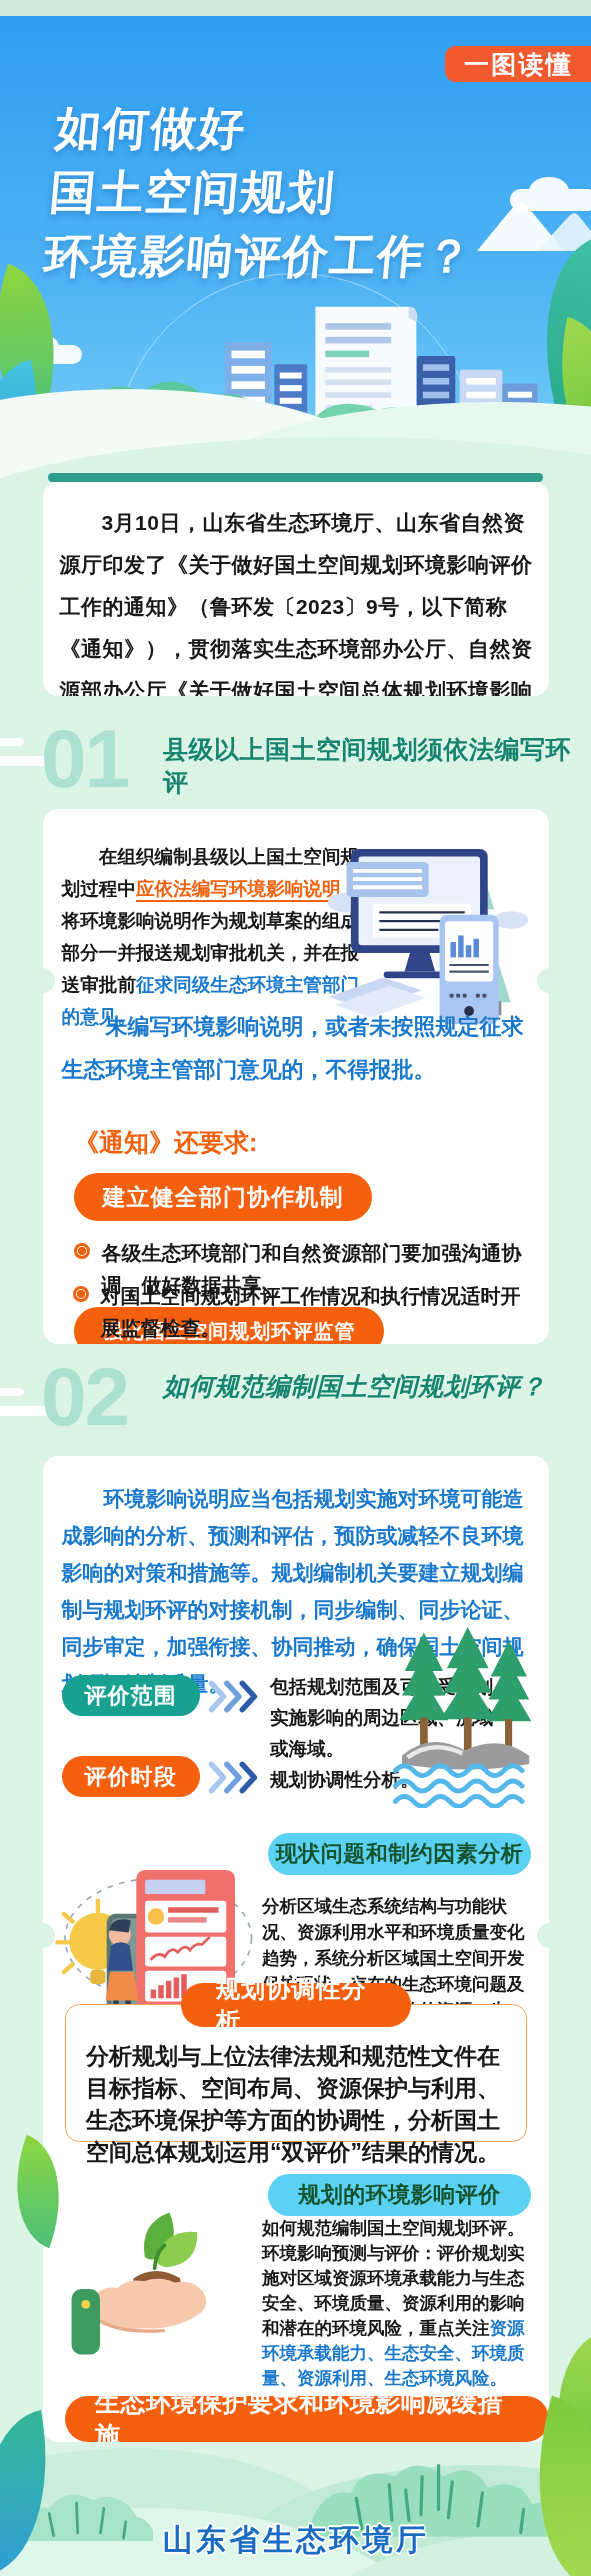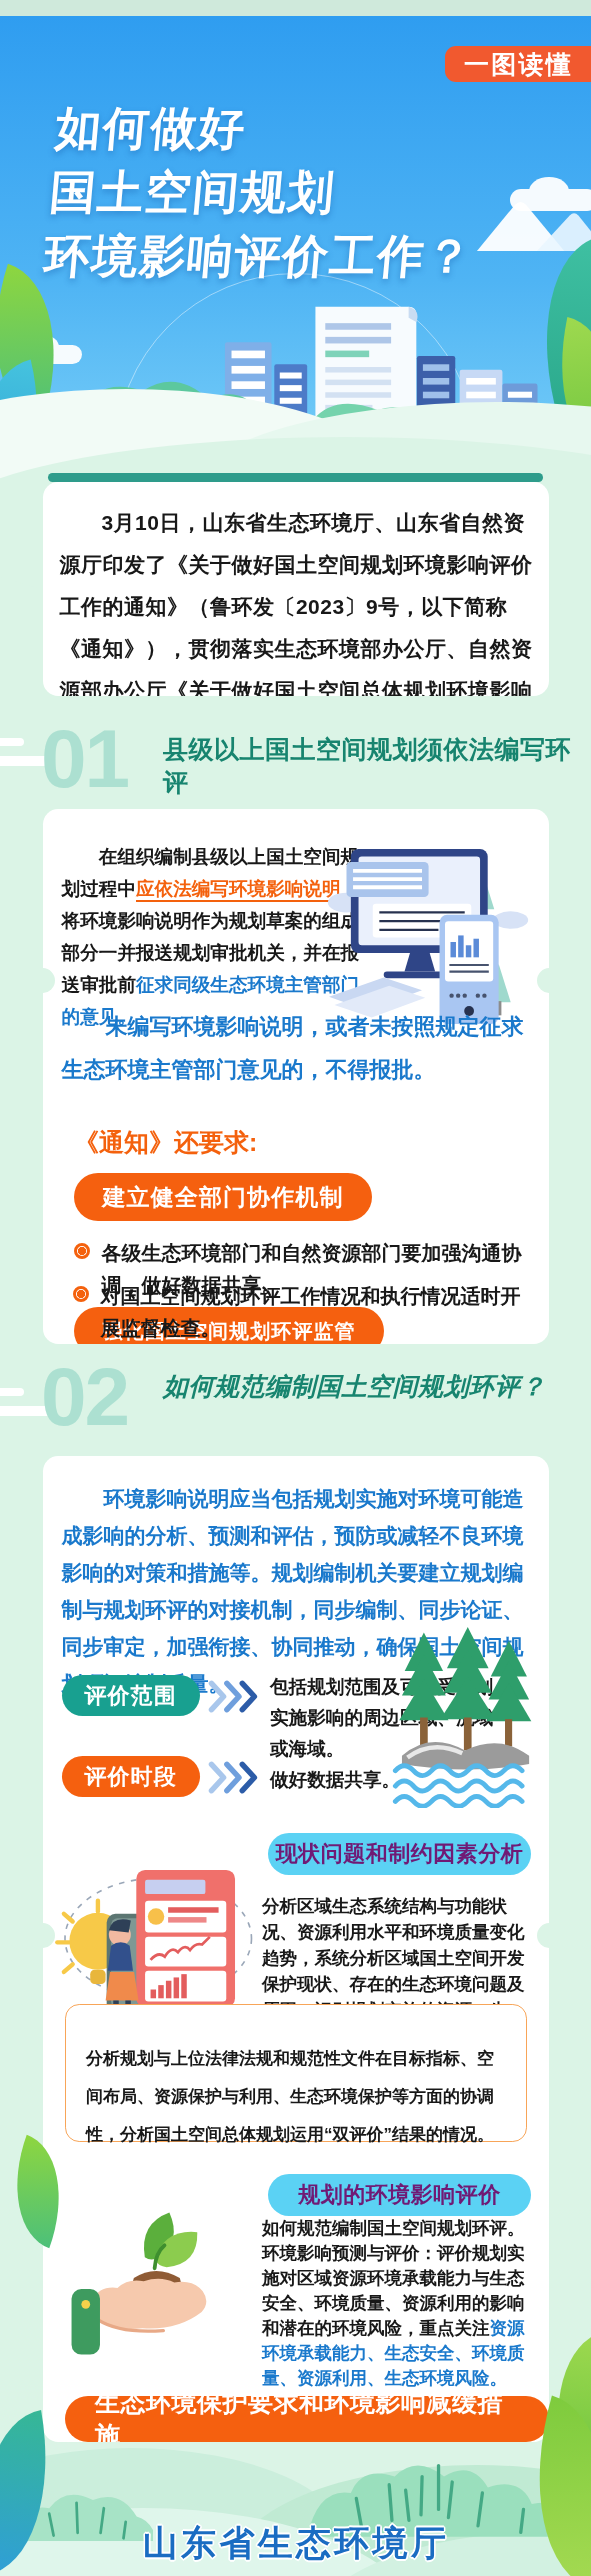--- a/index.html
+++ b/index.html
@@ -39,27 +39,27 @@
 
   .pill-orange { display:inline-flex; align-items:center; justify-content:center; background:#F5600F;
                  color:#fff; font-weight:800; border-radius:26px; }
   .req-heading { color:#F4610D; font-size:25px; font-weight:800; }
   .bullet-row { position:relative; display:flex; }
   .ring { flex:0 0 16.4px; width:16.4px; height:16.4px; margin-top:5.5px; border-radius:50%;
           border:3.3px solid #F4610D; background:radial-gradient(circle,#F4610D 0 3.8px,#fff 4.4px); }
 
   .tag-pill { display:flex; align-items:center; justify-content:center; border-radius:24px;
               color:#fff; font-size:22px; font-weight:800; letter-spacing:1.1px; }
-  .cyan-pill { position:absolute; background:#5BD2F4; color:#701a75; font-size:22px; font-weight:800;
+  .cyan-pill { position:absolute; background:#5BD2F4; color:#14532d; font-size:22px; font-weight:800;
                border-radius:24px; display:flex; align-items:center; justify-content:center; letter-spacing:0.5px; }
 
   .sub-card { position:absolute; border:1.6px solid #F8A558; border-radius:14.2px; background:#fff; }
 
   .footer-org { position:absolute; left:0; top:2504px; width:592px; text-align:center;
-                font-size:35px; font-weight:800; color:#1A6CC2; letter-spacing:3.3px;
+                font-size:30px; font-weight:800; color:#1A6CC2; letter-spacing:3.3px;
                 text-shadow:1.1px 1.1px 0 #fff,-1.1px -1.1px 0 #fff,1.1px -1.1px 0 #fff,-1.1px 1.1px 0 #fff,0 1.6px 0 #fff,0 -1.6px 0 #fff,1.6px 0 0 #fff,-1.6px 0 0 #fff; }
 </style>
 </head>
 <body>
 
 <div class="page">
 
   <div class="sky"></div>
   <div class="dome"></div>
 
@@ -241,21 +241,21 @@
       <path d="M64 6 L86 30 L64 54" stroke="#2C5CA8" stroke-width="10" fill="none" stroke-linecap="round" stroke-linejoin="round"></path>
     </svg>
     <p class="body-text" style="position:absolute;left:227px;top:215px;width:236px;font-size:18.6px;line-height:31px;">包括规划范围及可能受规划实施影响的周边区域、流域或海域。</p>
 
     <div class="tag-pill" style="position:absolute;left:18.6px;top:300px;width:138px;height:41px;background:#F5600F;">评价时段</div>
     <svg style="position:absolute;left:164px;top:305px;" width="53" height="33" viewBox="0 0 96 60">
       <path d="M8 6 L30 30 L8 54" stroke="#A9C7EC" stroke-width="10" fill="none" stroke-linecap="round" stroke-linejoin="round"></path>
       <path d="M36 6 L58 30 L36 54" stroke="#6F9FDD" stroke-width="10" fill="none" stroke-linecap="round" stroke-linejoin="round"></path>
       <path d="M64 6 L86 30 L64 54" stroke="#2C5CA8" stroke-width="10" fill="none" stroke-linecap="round" stroke-linejoin="round"></path>
     </svg>
-    <p class="body-text" style="position:absolute;left:227px;top:308px;width:236px;font-size:18.6px;line-height:31px;">做好数据共享。</p>
+    <p class="body-text" style="position:absolute;left:227px;top:308px;width:236px;font-size:18.6px;line-height:31px;">规划协调性分析。</p>
 
     <svg style="position:absolute;right:10px;top:171px;" width="148" height="181" viewBox="0 0 270 330">
       <g fill="#2E9E6B">
         <path d="M60 10 L95 80 H25 Z"></path>
           <path d="M60 50 L100 125 H20 Z"></path>
           <path d="M60 95 L105 170 H15 Z"></path>
         <path d="M140 0 L178 75 H102 Z"></path>
           <path d="M140 42 L184 120 H96 Z"></path>
           <path d="M140 90 L190 168 H90 Z"></path>
         <path d="M215 25 L248 90 H182 Z"></path>
@@ -309,21 +309,22 @@
       <path d="M104 178 q18 -12 34 0 l6 46 h-46 Z" fill="#32508C"></path>
       <path d="M102 226 h44 l8 52 h-60 Z" fill="#F08A4B"></path>
       <rect x="108" y="278" width="10" height="28" fill="#2E4057"></rect>
         <rect x="130" y="278" width="10" height="28" fill="#2E4057"></rect>
       <rect x="70" y="306" width="240" height="14" rx="7" fill="#2F6D6A"></rect>
     </svg>
 
     <p class="body-text" style="position:absolute;left:219px;top:437px;width:277px;font-size:17.5px;line-height:26px;">分析区域生态系统结构与功能状况、资源利用水平和环境质量变化趋势，系统分析区域国土空间开发保护现状、存在的生态环境问题及原因，识别规划实施的资源、生态、环境制约因素。</p>
 
     <div class="sub-card" style="left:22px;top:548px;width:462px;height:138px;">
-      <p class="body-text" style="padding:35px 20px 0 20px;font-size:17px;line-height:38px;">分析规划与上位法律法规和规范性文件在目标指标、空间布局、资源保护与利用、生态环境保护等方面的协调性，分析国土空间总体规划运用“双评价”结果的情况。</p>
+      <div class="pill-orange" style="position:absolute;left:50%;top:-22px;transform:translateX(-50%);height:44px;padding:0 35px;font-size:24px;letter-spacing:1.1px;">规划协调性分析</div>
+      <p class="body-text" style="padding:35px 20px 0 20px;font-size:23px;line-height:32px;">分析规划与上位法律法规和规范性文件在目标指标、空间布局、资源保护与利用、生态环境保护等方面的协调性，分析国土空间总体规划运用“双评价”结果的情况。</p>
     </div>
 
     <div class="cyan-pill" style="left:225px;top:718px;width:263px;height:42px;">规划的环境影响评价</div>
 
     <svg style="position:absolute;left:14.2px;top:751px;" width="192" height="164" viewBox="0 0 350 300">
       <path d="M160 92 Q150 30 205 10 Q228 62 186 92 Q172 100 160 92" fill="#5BAF3C"></path>
       <path d="M178 96 Q196 40 256 46 Q258 104 200 110 Q184 108 178 96" fill="#8CCC4E"></path>
       <path d="M178 112 Q180 84 196 70" stroke="#3E8F2F" stroke-width="7" fill="none" stroke-linecap="round"></path>
       <path d="M140 130 q40 -26 84 0 q8 24 -10 34 h-66 q-16 -12 -8 -34" fill="#8F5B35"></path>
       <path d="M66 170 q10 -26 44 -22 q20 -18 48 -12 q30 -10 56 2 q34 -6 52 16 q14 20 -2 38 q-44 34 -108 30 q-56 6 -84 -18 q-14 -18 -6 -34" fill="#F6C9AD"></path>

